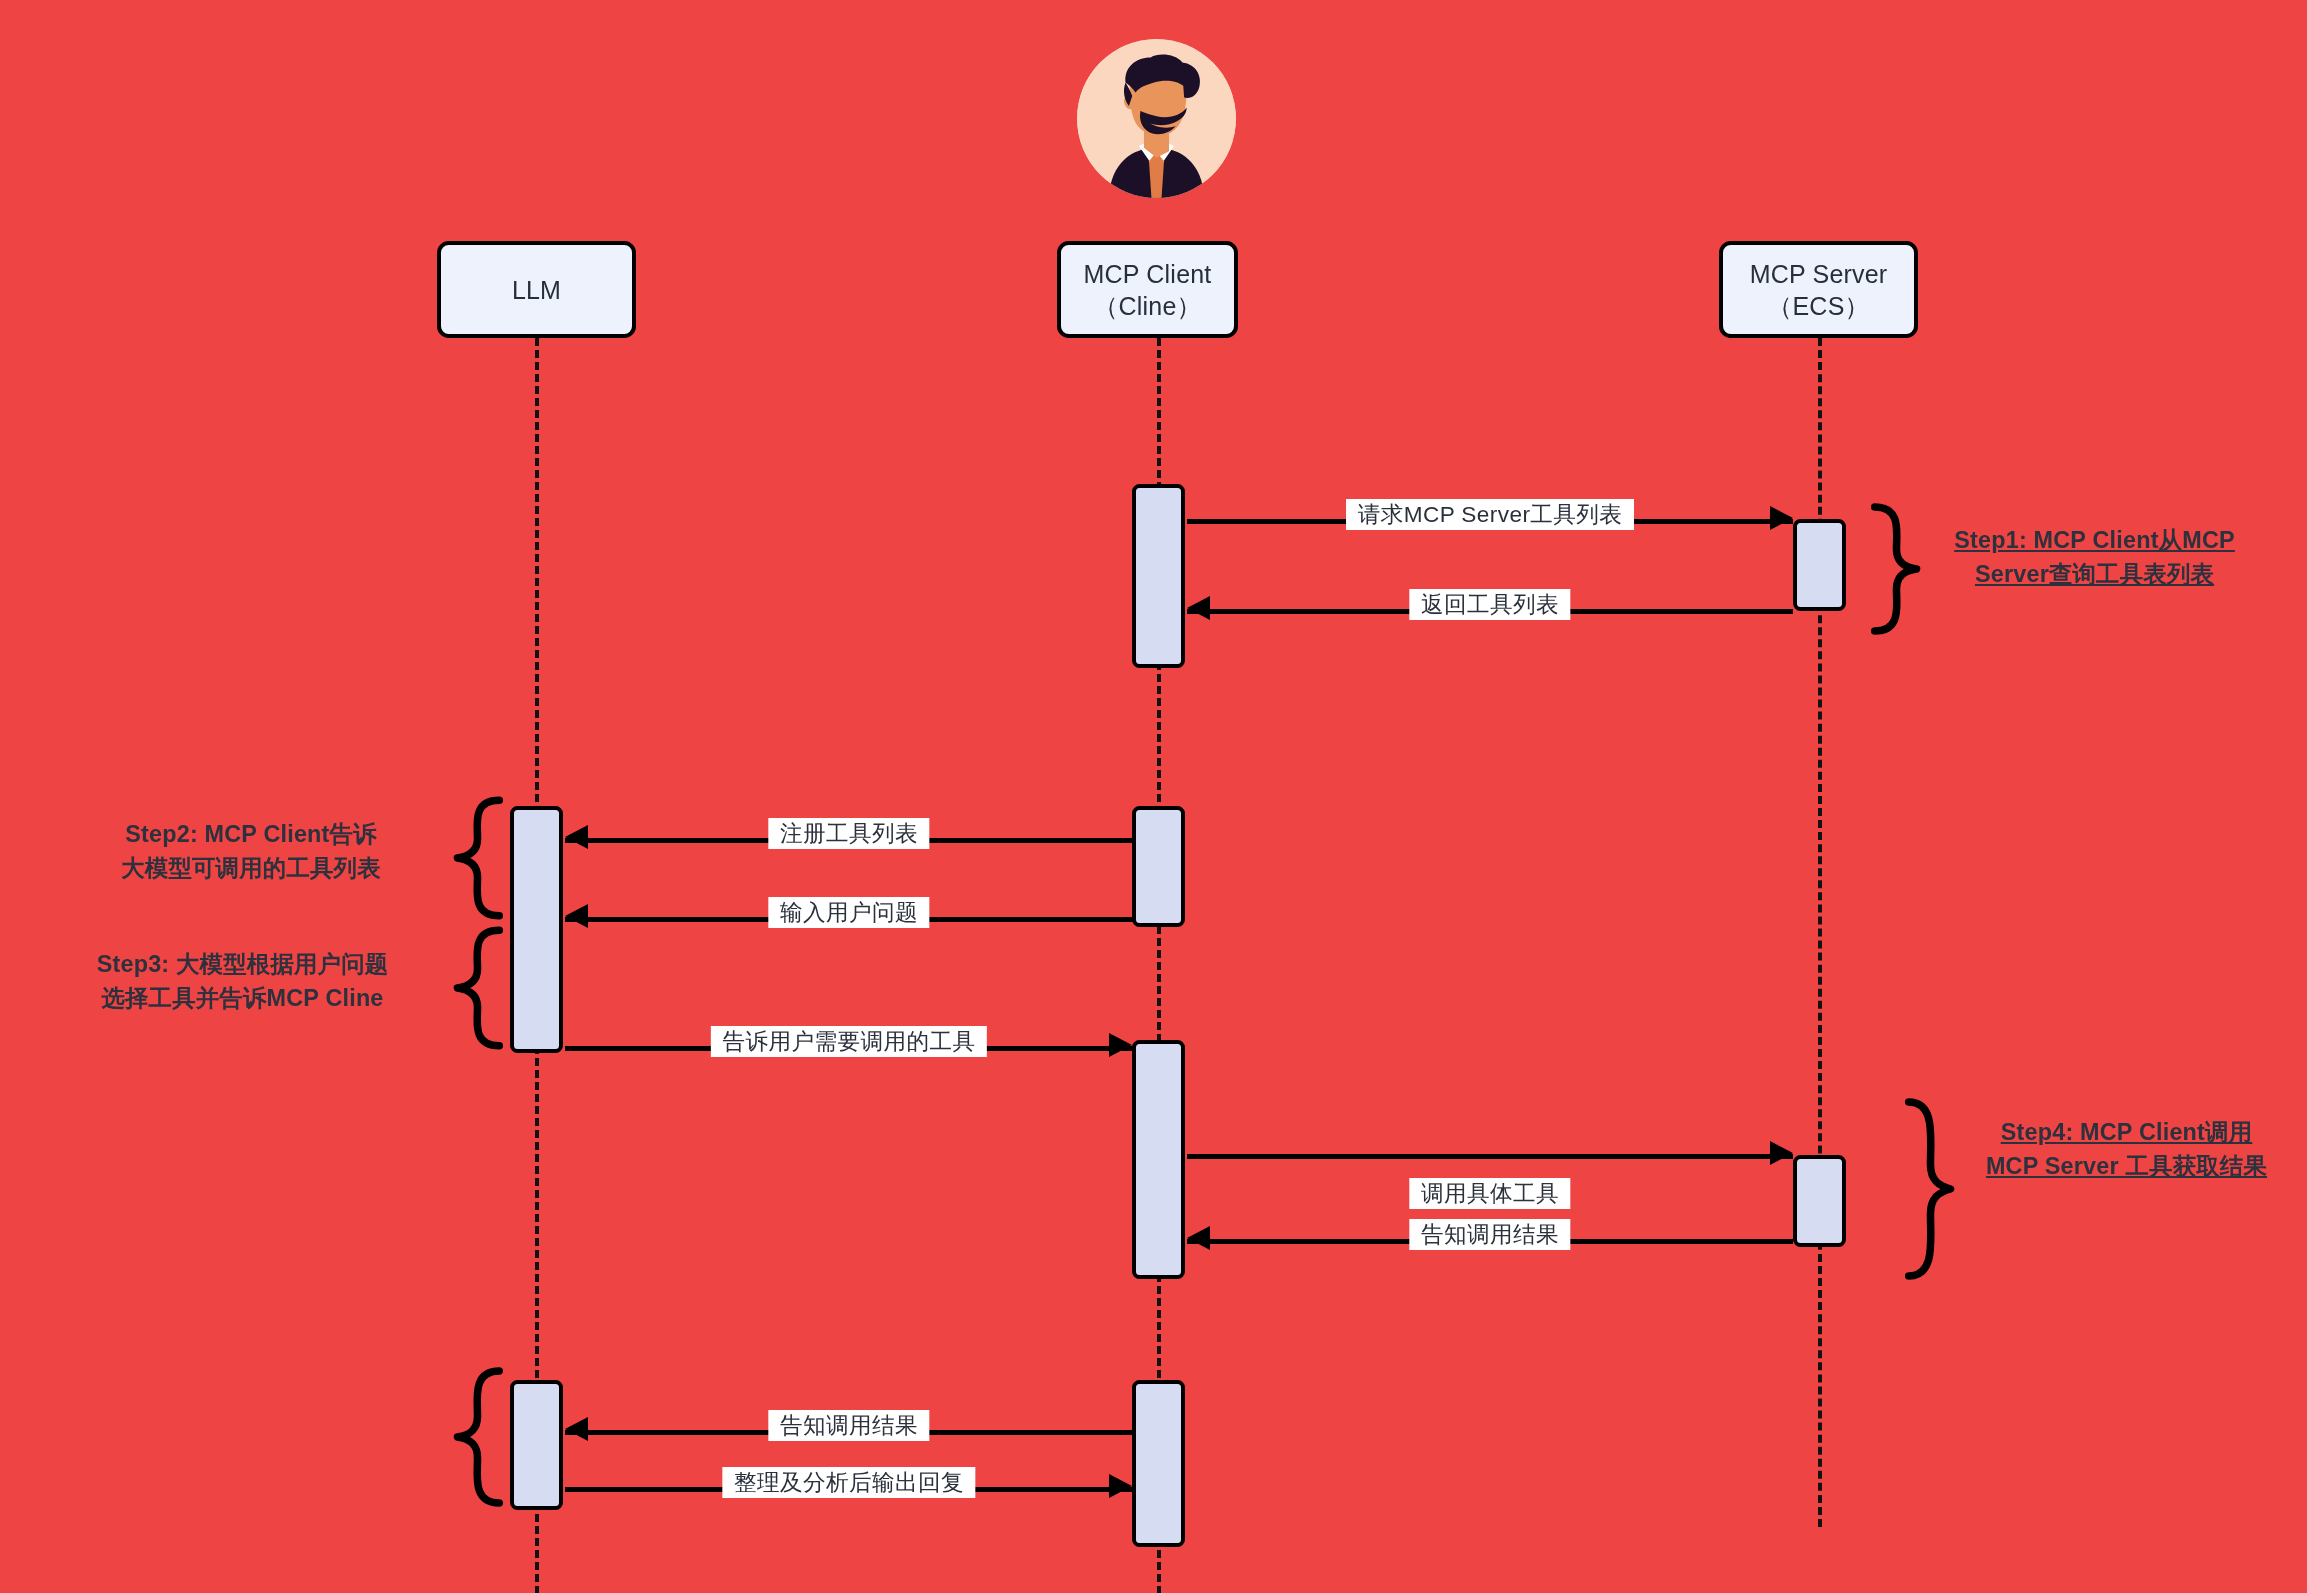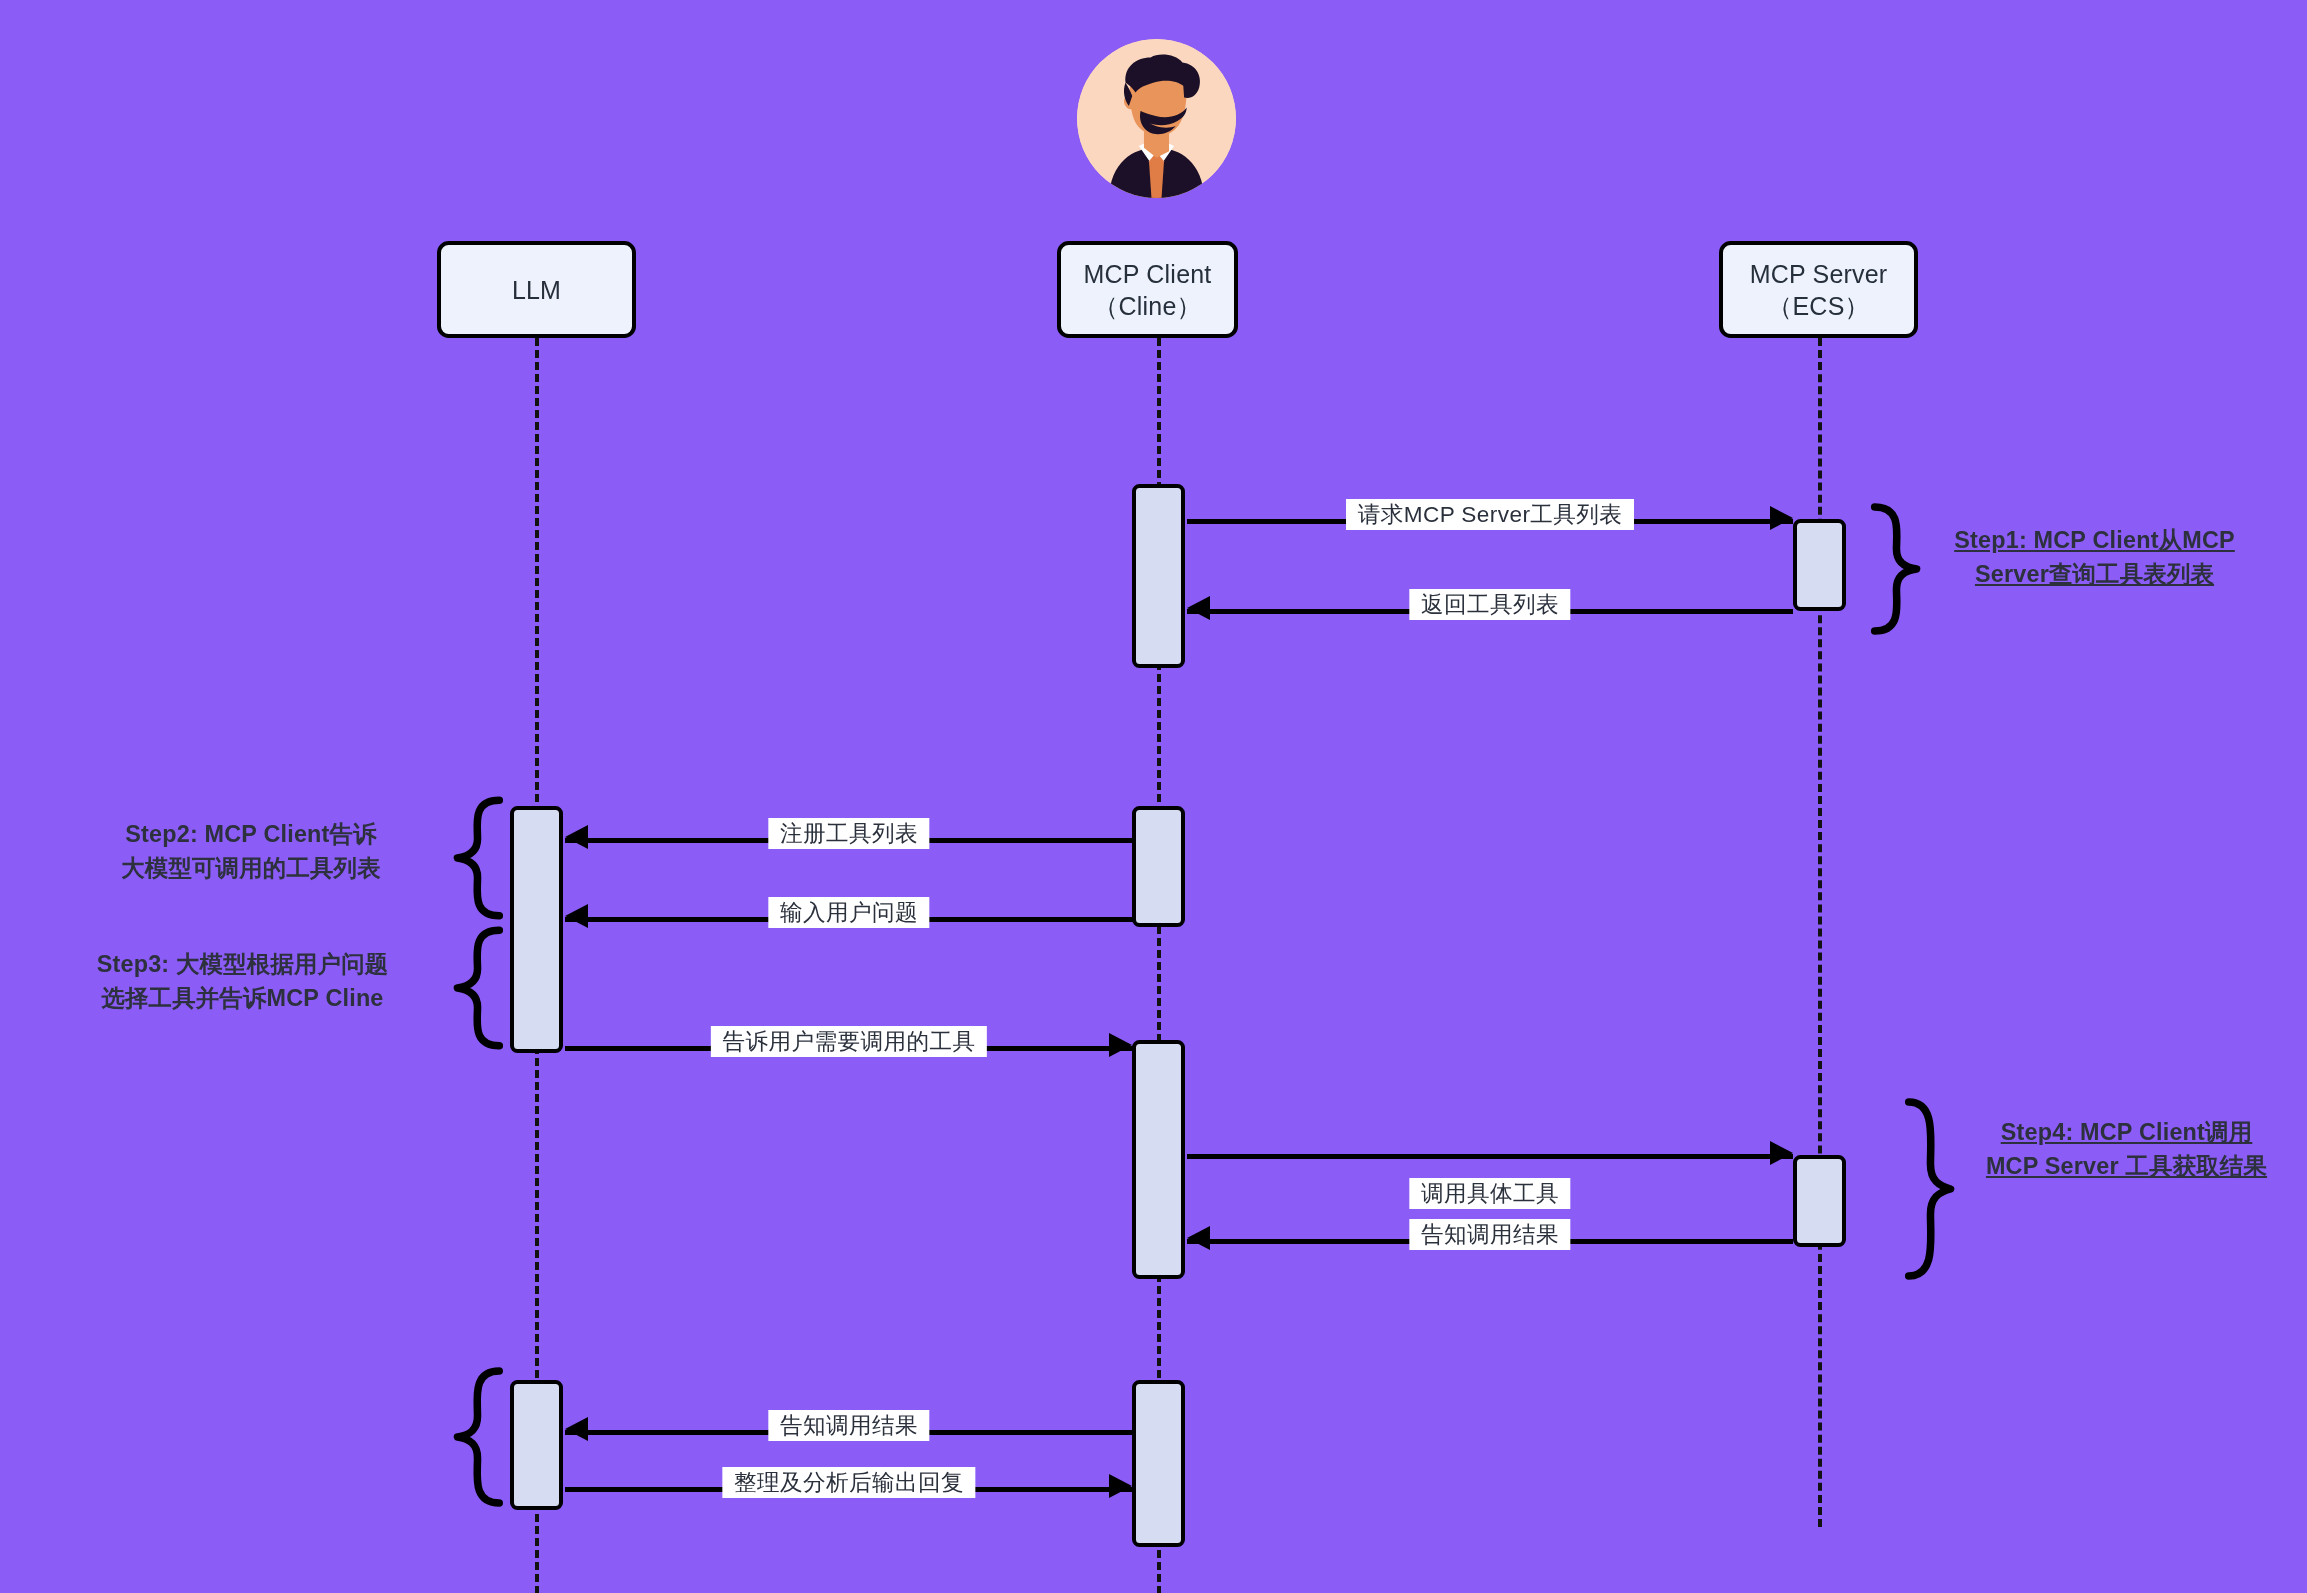--- a/index.html
+++ b/index.html
@@ -8,21 +8,21 @@
     background: #ffffff;
   }
   body {
     font-family: "Liberation Sans", "DejaVu Sans", sans-serif;
     color: #1f2430;
   }
   #canvas {
     position: relative;
     width: 2307px;
     height: 1594px;
-    background: #8b5cf6;
+    background: #ef4444;
     overflow: hidden;
   }
   .abs { position: absolute; }
 
   
   .avatar {
     left: 1077px; top: 39px;
     width: 159px; height: 159px;
     border-radius: 50%;
     background: #fcd7c0;

